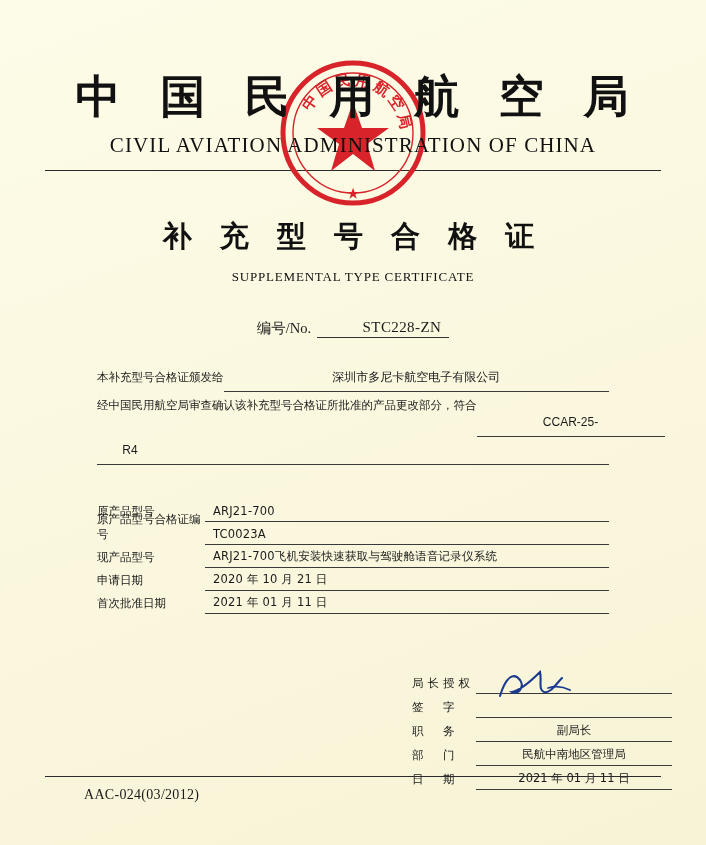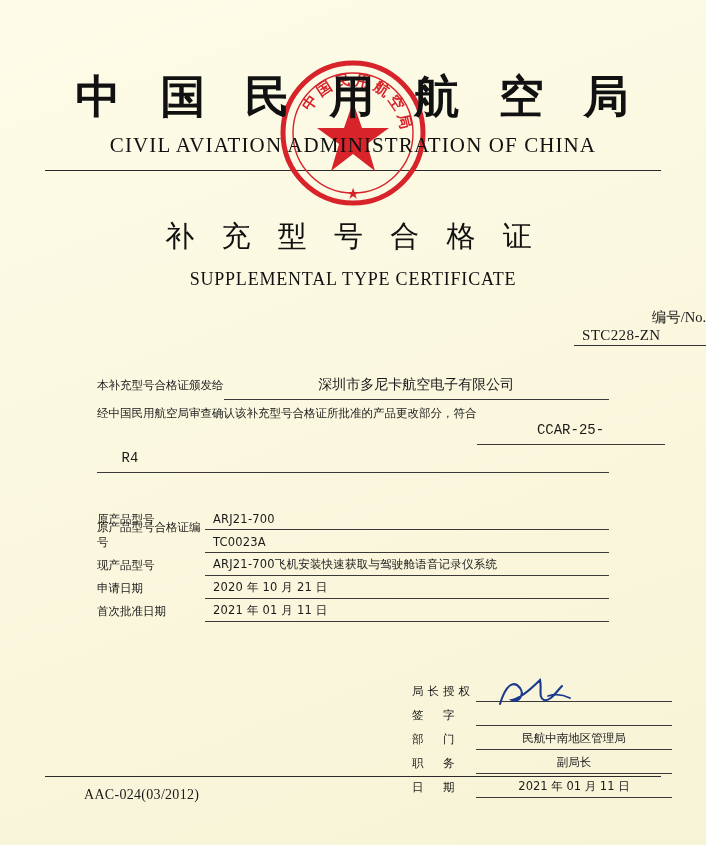--- a/index.html
+++ b/index.html
@@ -68,74 +68,73 @@
     pointer-events: none;
   }
   .seal svg { display: block; }
 
   
   .cert-cn {
     margin-top: 46px;
     text-align: center;
     font-family: "DejaVu Serif", serif;
     font-size: 29px;
-    font-weight: normal;
+    font-weight: bold;
     letter-spacing: 9px;
     color: #111;
   }
   .cert-en {
     margin-top: 12px;
     text-align: center;
     font-family: "Liberation Serif", serif;
-    font-size: 18px;
+    font-size: 13px;
     letter-spacing: 0.8px;
     color: #111;
   }
 
   
   .number-row {
-    margin-top: 18px;
+    margin-top: 34px;
     display: flex;
     justify-content: center;
     align-items: flex-end;
-    flex-direction: column;
   }
   .number-label {
     font-size: 14.5px;
     font-family: "Liberation Serif", serif;
   }
   .number-value {
     font-size: 15px;
     margin-left: 6px;
     padding: 0 8px 1px 8px;
     border-bottom: 1px solid #333;
     min-width: 116px;
-    text-align: left;
+    text-align: right;
     letter-spacing: 0.4px;
   }
 
   
   .body-block {
     margin: 26px auto 0 auto;
     width: 512px;
     font-size: 13px;
     line-height: 26px;
   }
   .para-line {
     display: flex;
     white-space: nowrap;
   }
   .txt { font-family: "DejaVu Sans", sans-serif; font-size: 11.5px; }
   .fill {
     flex: 1 1 auto;
     border-bottom: 1px solid #3a3a3a;
     text-align: center;
     padding: 0 4px 1px 4px;
-    font-family: Liberation Mono, monospace;
-    font-size: 14px;
+    font-family: Liberation Sans, sans-serif;
+    font-size: 12px;
   }
   .fill.med { flex: 0 0 180px; margin-top: 17px; }
   .fill.shortline { flex: 0 0 58px; }
 
   
   .data-table {
     margin: 34px auto 0 auto;
     width: 512px;
   }
   .data-row {
@@ -304,28 +303,28 @@
 
     <div class="sig-row">
       <span class="sig-label">局长授权</span>
       <span class="sig-value"></span>
     </div>
     <div class="sig-row">
       <span class="sig-label">签　字</span>
       <span class="sig-value"></span>
     </div>
     <div class="sig-row">
+      <span class="sig-label">职　务</span>
+      <span class="sig-value">副局长</span>
+    </div>
+    <div class="sig-row">
       <span class="sig-label">部　门</span>
       <span class="sig-value">民航中南地区管理局</span>
     </div>
     <div class="sig-row">
-      <span class="sig-label">职　务</span>
-      <span class="sig-value">副局长</span>
-    </div>
-    <div class="sig-row">
       <span class="sig-label">日　期</span>
       <span class="sig-value">2021 年 01 月 11 日</span>
     </div>
   </div>
 
   <div class="footer-rule"></div>
   <div class="footer-code">AAC-024(03/2012)</div>
 
 </div>
 

